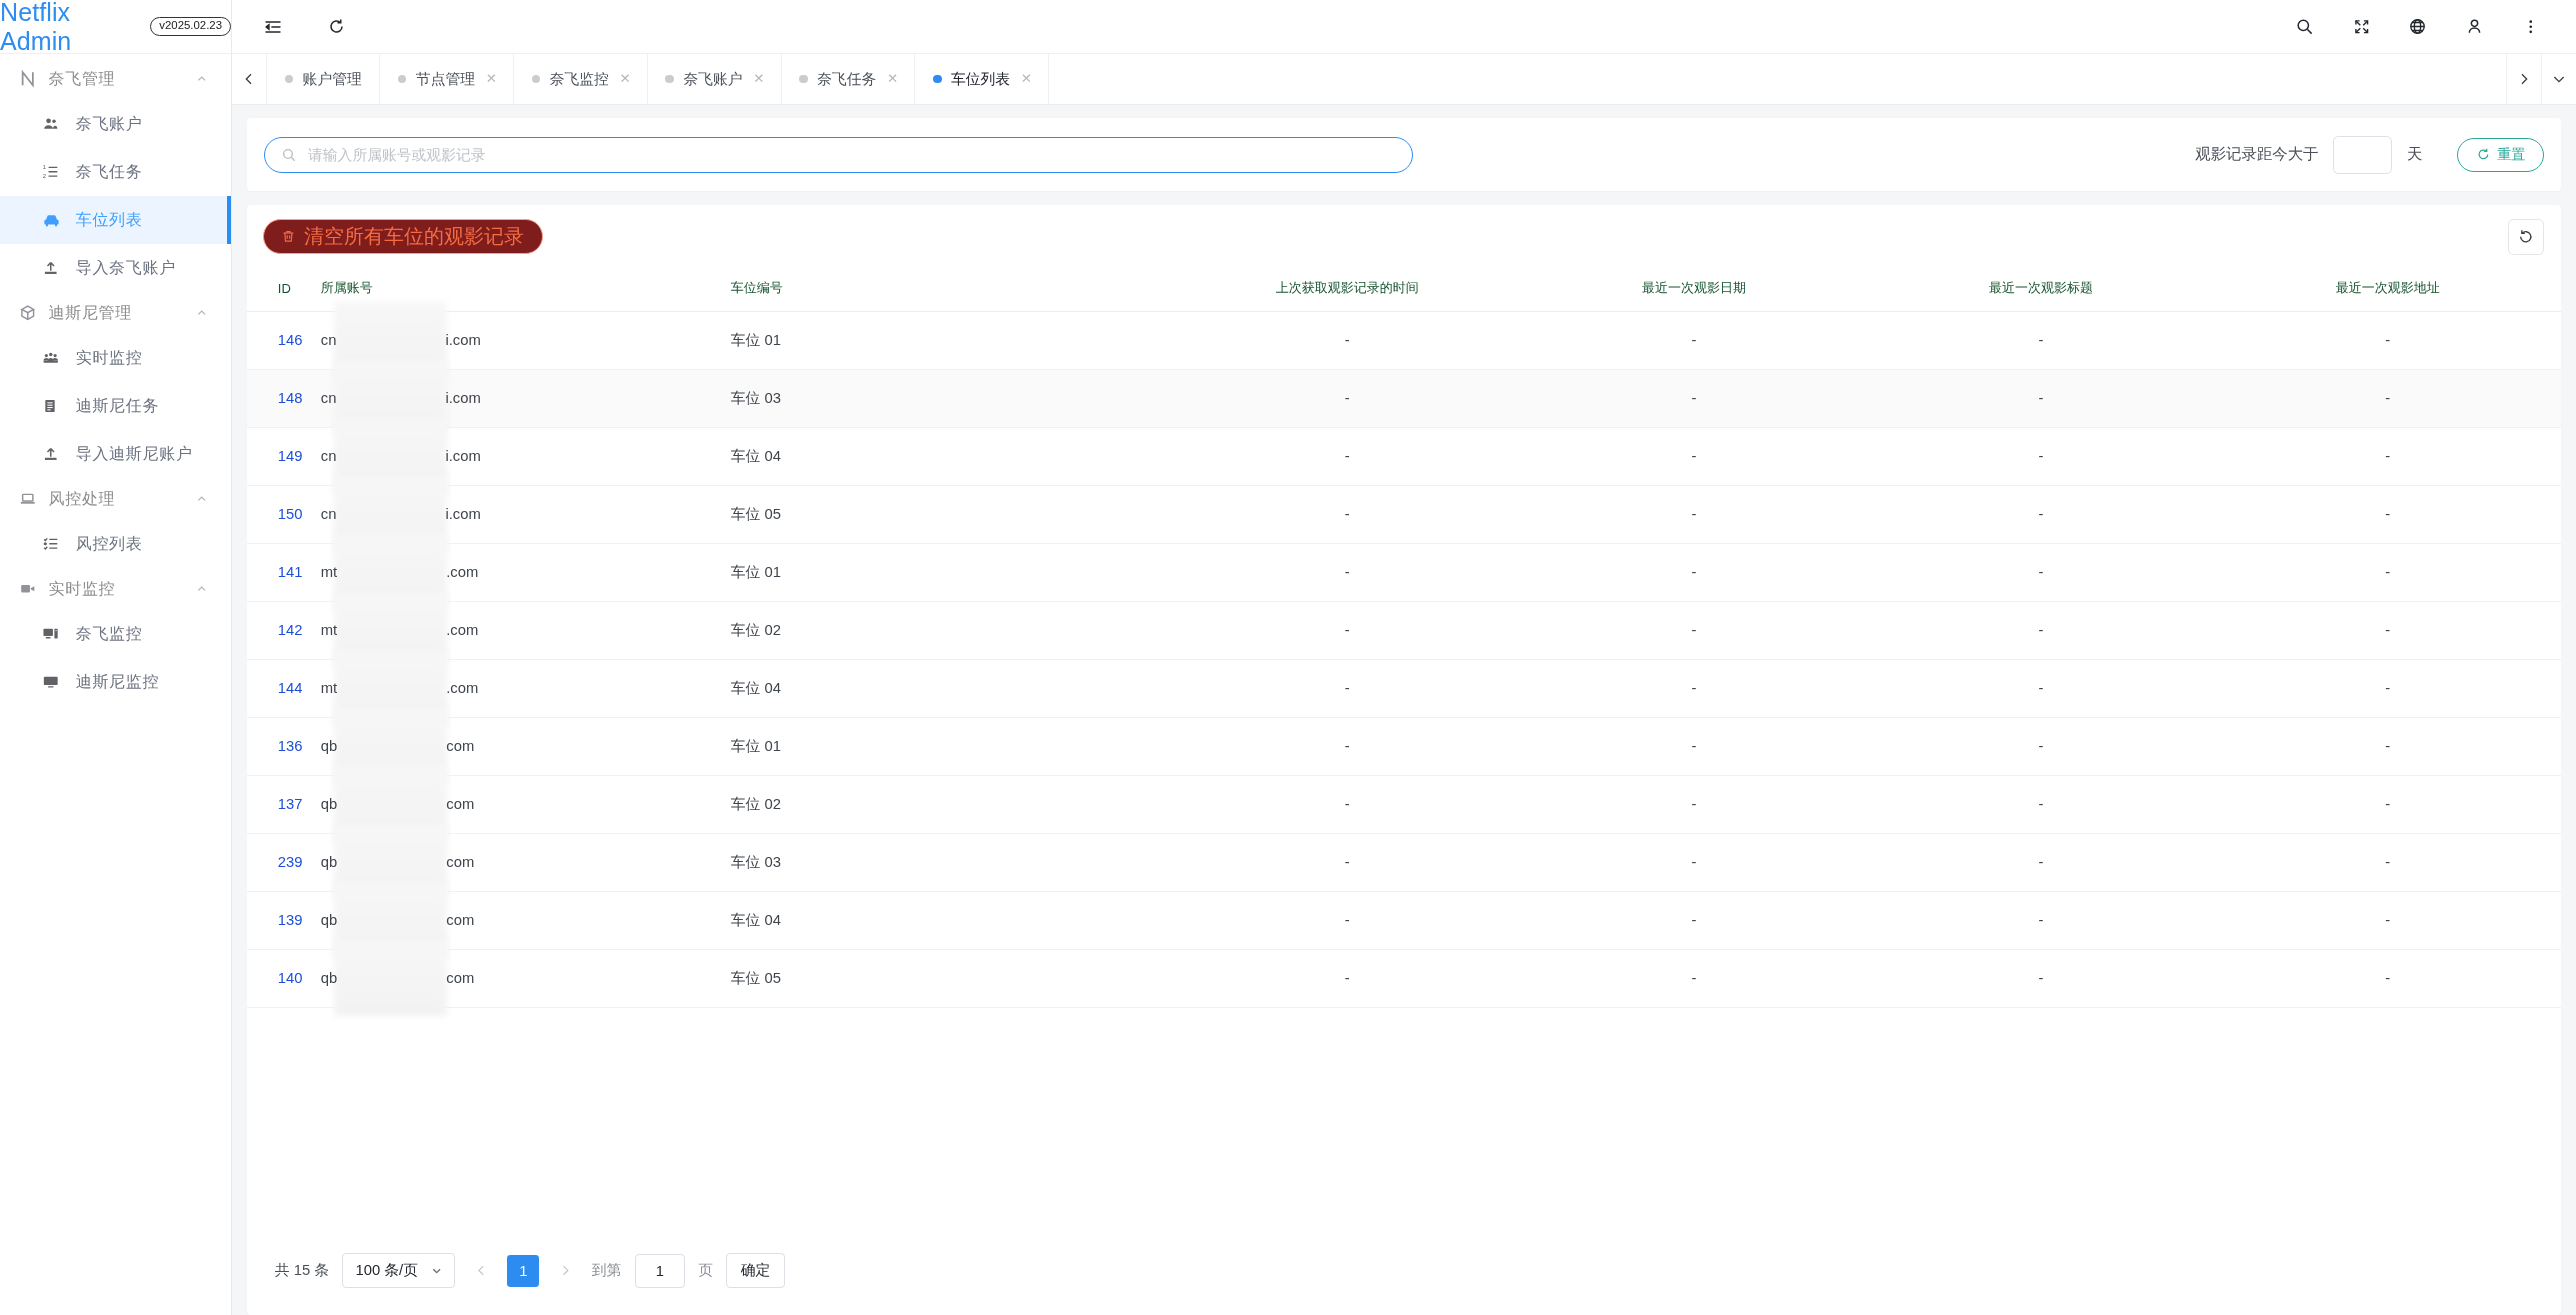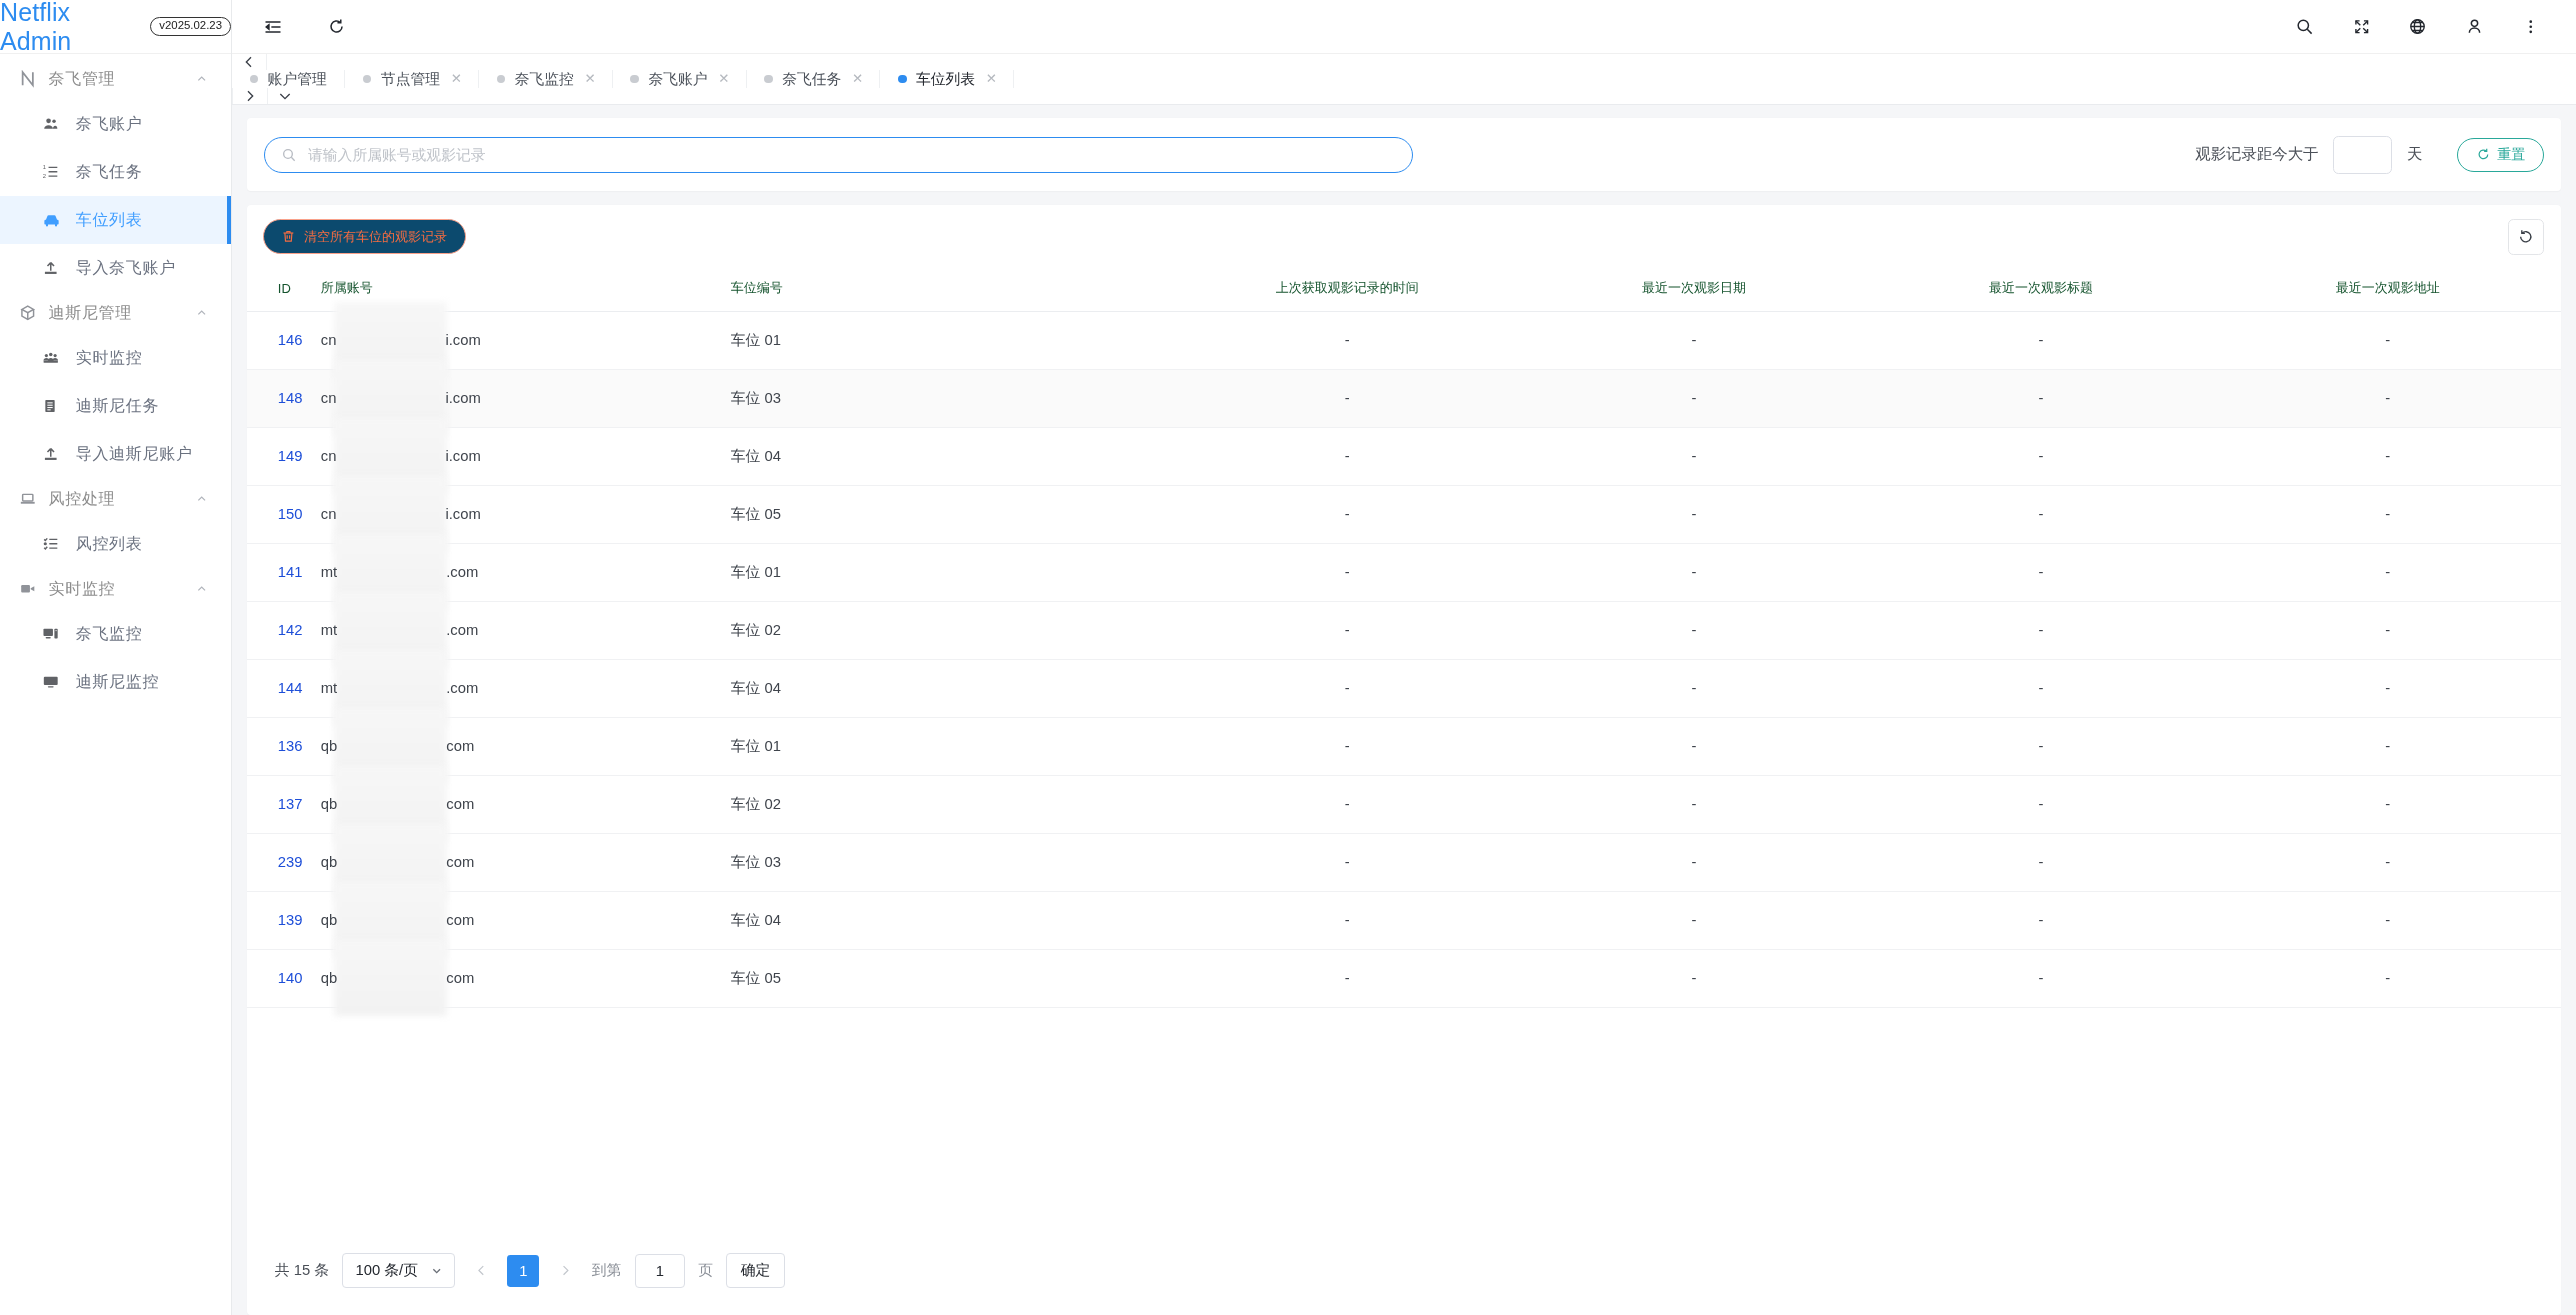--- a/index.html
+++ b/index.html
@@ -59,21 +59,20 @@
   .icon-btn {
     width: 31px; height: 31px; display: flex; align-items: center; justify-content: center;
     color: #23272e; cursor: pointer;
   }
   .spacer { flex: 1; }
   .topbar-right { display: flex; align-items: center; gap: 25.5px; }
 
   .tabbar {
     height: 51px; background: #fff; display: flex; align-items: stretch;
     border-bottom: 0.7px solid #e9ebee;
-    flex-direction: column;
   }
   .tab-nav {
     width: 35px; display: flex; align-items: center; justify-content: center;
     color: #3a3f47; cursor: pointer; border-right: 0.7px solid #eef0f2; flex: none;
   }
   .tabs { display: flex; align-items: stretch; flex: 1; min-width: 0; overflow: hidden; }
   .tab {
     display: flex; align-items: center; gap: 9.4px; padding: 0 14.8px 0 17.5px;
     font-size: 14.8px; color: #4a5059; cursor: pointer;
     border-right: 0.7px solid #eef0f2; white-space: nowrap;
@@ -119,22 +118,22 @@
 
   .table-card {
     background: #fff; border-radius: 4px; flex: 1; display: flex; flex-direction: column;
     min-height: 0; box-shadow: 0 0.7px 1.3px rgba(0,0,0,.03);
   }
   .table-toolbar {
     height: 64px; display: flex; align-items: center; padding: 0 17.5px 0 16px;
   }
   .danger-btn {
     display: flex; align-items: center; gap: 8px; border: 0.7px solid #f9a18a;
-    color: #f56c41; background: #0c4a6e; border-radius: 19px; height: 35px;
-    padding: 0 17.5px; font-size: 13px; font-family: inherit; cursor: pointer;
+    color: #f56c41; background: #7f1d1d; border-radius: 19px; height: 35px;
+    padding: 0 17.5px; font-size: 20px; font-family: inherit; cursor: pointer;
     white-space: nowrap;
   }
   .refresh-square {
     margin-left: auto; width: 36px; height: 36px; border: 0.7px solid #e3e5e8;
     border-radius: 5.4px; display: flex; align-items: center; justify-content: center;
     color: #3a3f47; background: #fff; cursor: pointer;
   }
 
   table.grid { width: 100%; border-collapse: collapse; table-layout: fixed; }
   table.grid th {

